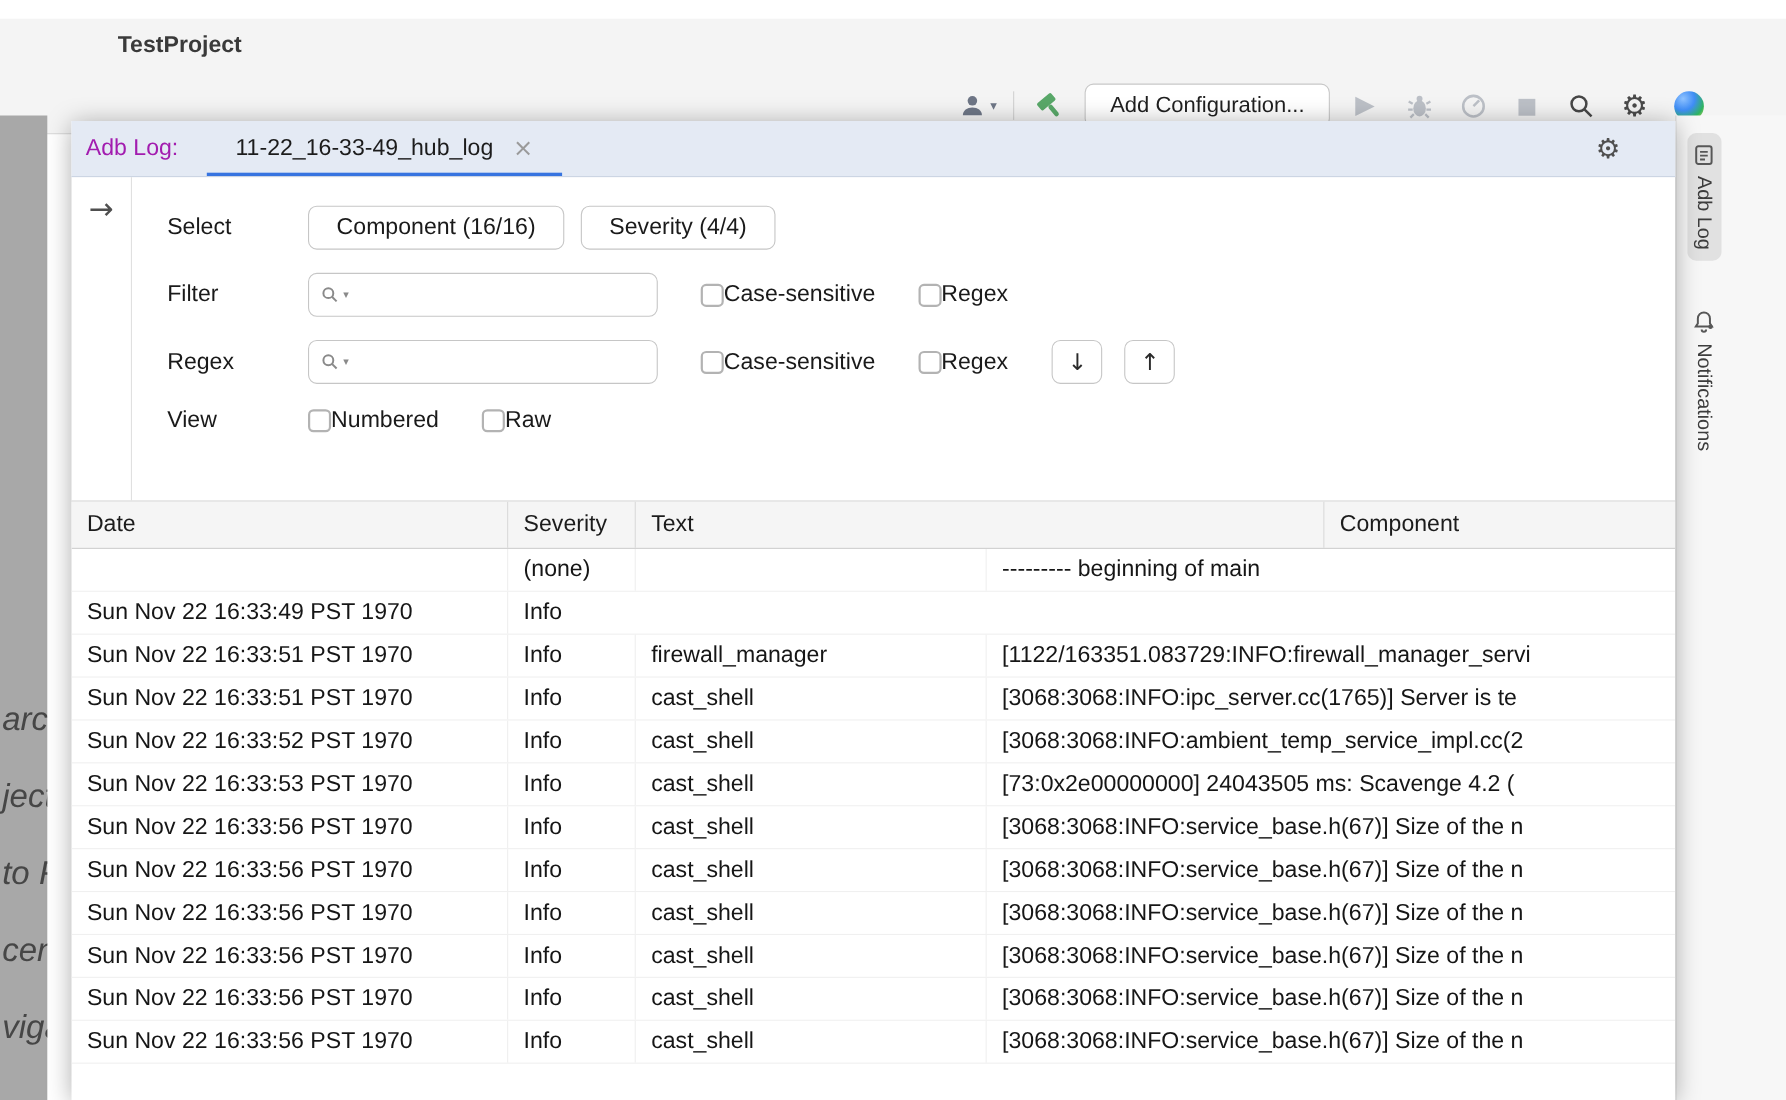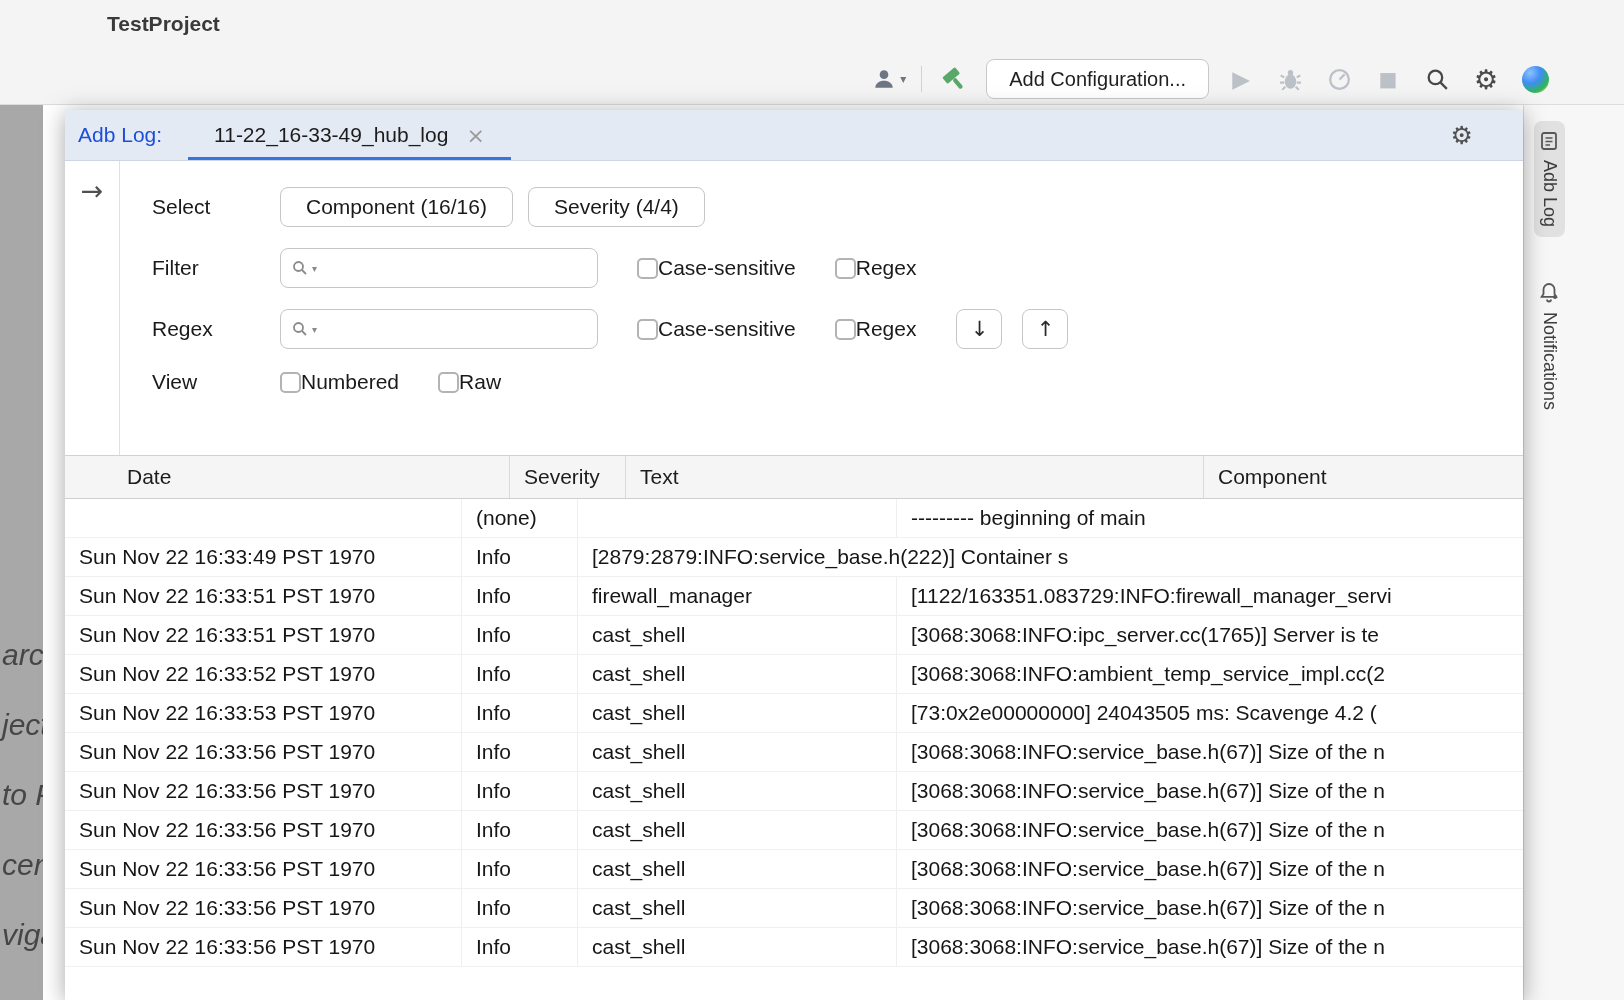--- a/index.html
+++ b/index.html
@@ -1,20 +1,20 @@
 <!DOCTYPE html>
 <html><head>
 <meta charset="utf-8">
 <style>
   * { margin:0; padding:0; box-sizing:border-box; }
   html,body { width:1624px; height:1000px; overflow:hidden; background:#ffffff;
     font-family:"Liberation Sans","DejaVu Sans",sans-serif; color:#1c1c1c; }
 
   
-  .topbar { position:absolute; left:0; top:0; width:1624px; height:105px;
+  .topbar { position:absolute; left:0; top:17px; width:1624px; height:105px;
     background:#f4f4f4; border-bottom:1px solid #dcdcdc; }
   .win-title { position:absolute; left:107px; top:12px; font-size:21px; font-weight:bold; color:#3a3a3a; }
   .toolbar { position:absolute; right:72px; top:58px; display:flex; align-items:center; gap:15px; height:42px; }
   .tb-item { min-width:34px; height:36px; display:flex; align-items:center; justify-content:center; cursor:default; }
   .tb-sep { width:1px; height:26px; background:#d2d2d2; }
   .glyph-dim { font-family:"DejaVu Sans",sans-serif; font-size:23px; color:#bcc0c7; }
   .glyph-dark { font-family:"DejaVu Sans",sans-serif; font-size:27px; color:#4a4a4a; }
   .caret { font-family:"DejaVu Sans",sans-serif; font-size:12px; color:#6e7686; margin-left:3px; }
   .add-config { height:40px; padding:0 22px; font-size:20px; border:1px solid #c8c8c8;
     border-radius:8px; background:#ffffff; color:#1f1f1f; font-family:inherit; }
@@ -33,21 +33,21 @@
   .vtab { display:flex; flex-direction:column; align-items:center; gap:9px; padding:10px 5px; border-radius:8px; }
   .vtab.active { background:#e1e1e1; }
   .vtab-label { writing-mode:vertical-rl; font-size:18px; color:#3d3d3d; }
 
   
   .panel { position:absolute; left:65px; top:110px; width:1458px; height:890px;
     background:#ffffff; box-shadow:0 3px 22px rgba(0,0,0,0.35); display:flex; flex-direction:column; }
 
   .panel-header { flex:0 0 50px; background:#e4eaf4; border-bottom:1px solid #ccd5e3;
     display:flex; align-items:center; padding:0 20px 0 13px; }
-  .ph-title { font-size:21px; color:#1d4ed8; }
+  .ph-title { font-size:21px; color:#a21caf; }
   .ph-tab { position:relative; height:50px; display:flex; align-items:center; gap:18px;
     padding:0 26px; margin-left:26px; font-size:21px; color:#1c1c1c; }
   .ph-tab .underline { position:absolute; left:0; right:0; bottom:0; height:3px; background:#3774e0; }
   .ph-close { font-size:22px; color:#9a9a9a; font-family:"DejaVu Sans",sans-serif; }
   .ph-actions { margin-left:auto; display:flex; align-items:center; gap:30px; }
   .ph-gear { font-family:"DejaVu Sans",sans-serif; font-size:25px; color:#4f4f4f; }
   .minbar { width:19px; height:2px; background:#4f4f4f; }
 
   
   .filter-area { flex:0 0 295px; display:flex; border-bottom:1px solid #d2d2d2; }
@@ -69,21 +69,21 @@
   .checkbox { width:21px; height:21px; border:2px solid #b3b3b3; border-radius:5px; background:#fff; }
   .cb-label { font-size:21px; color:#1a1a1a; }
   .nav-btn { width:46px; height:40px; border:1px solid #c6c6c6; border-radius:8px; background:#fff;
     margin-left:40px; display:flex; align-items:center; justify-content:center;
     font-family:"DejaVu Sans",sans-serif; font-size:21px; color:#2a2a2a; }
   .nav-btn + .nav-btn { margin-left:20px; }
 
   
   .logtable { flex:1; display:flex; flex-direction:column; overflow:hidden; }
   .thead { flex:0 0 43px; display:flex; background:#f5f5f5; border-bottom:1px solid #cfcfcf;
-    font-size:21px; color:#1c1c1c;padding-left:48px; }
+    font-size:21px; color:#1c1c1c; }
   .th { height:100%; display:flex; align-items:center; padding-left:14px; border-right:1px solid #dadada; }
   .th:last-child { border-right:none; }
   .c-date { flex:0 0 397px; } .c-sev { flex:0 0 116px; } .c-comp { flex:0 0 319px; } .c-text { flex:1; min-width:0; }
   .tbody { flex:1; overflow:hidden; }
   .trow { height:39px; display:flex; border-bottom:1px solid #f0f0f0; font-size:21px; color:#161616; }
   .td { height:100%; display:flex; align-items:center; padding-left:14px;
     border-right:1px solid #efefef; white-space:nowrap; overflow:hidden; }
   .td:last-child { border-right:none; }
 </style>
 </head>
@@ -261,21 +261,20 @@
         <div class="trow">
           <div class="td c-date"></div>
           <div class="td c-sev">(none)</div>
           <div class="td c-comp"></div>
           <div class="td c-text">--------- beginning of main</div>
         </div>
 
         <div class="trow">
           <div class="td c-date">Sun Nov 22 16:33:49 PST 1970</div>
           <div class="td c-sev">Info</div>
-          <div class="td c-text">[2879:2879:INFO:service_base.h(222)] Container s</div>
         </div>
 
         <div class="trow">
           <div class="td c-date">Sun Nov 22 16:33:51 PST 1970</div>
           <div class="td c-sev">Info</div>
           <div class="td c-comp">firewall_manager</div>
           <div class="td c-text">[1122/163351.083729:INFO:firewall_manager_servi</div>
         </div>
 
         <div class="trow">

